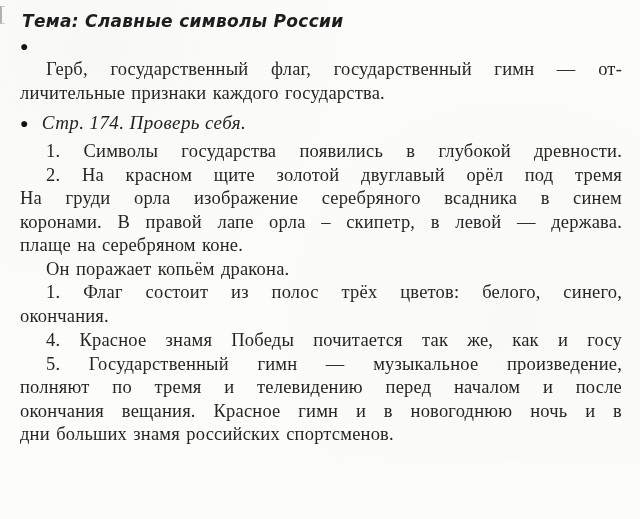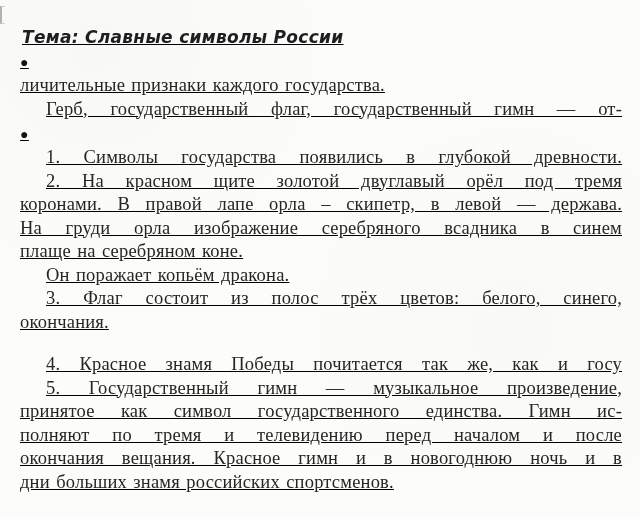--- a/index.html
+++ b/index.html
@@ -8,26 +8,25 @@
     width: 640px;
     height: 519px;
     overflow: hidden;
     background: #fcfcfa;
   }
   .page {
     position: relative;
     width: 640px;
     height: 463px;
     box-sizing: border-box;
-    padding: 24px 18px 0 20px;
+    padding: 8px 18px 0 20px;
     background:
       radial-gradient(circle at 15% 10%, rgba(0,0,0,0.015), transparent 40%),
       radial-gradient(circle at 80% 70%, rgba(0,0,0,0.012), transparent 45%),
       #fcfcfa;
-    text-decoration: underline;
   }
   .scan-artifact {
     position: absolute;
     left: 0;
     top: 6px;
     width: 3px;
     height: 16px;
     border-left: 2px solid rgba(120,120,120,0.55);
     border-top: 1px solid rgba(120,120,120,0.4);
     border-bottom: 1px solid rgba(120,120,120,0.3);
@@ -66,50 +65,50 @@
     font-size: 18.5px;
     line-height: 23.5px;
     letter-spacing: 0.2px;
     word-spacing: 1.5px;
     color: #262626;
     text-align: justify;
     text-align-last: justify;
   }
   .ln.last { text-align-last: left; }
   .ln.ind  { text-indent: 26px; }
-  .ln.gap  { margin-top: 19px; }
+  .ln.gap  { margin-top: 1px; }
 </style>
 </head>
 <body>
 
 <div class="page">
 
   <div class="scan-artifact"></div>
 
   <div class="title">Тема: Славные символы России</div>
 
   <div class="hline">
     <span class="bullet">●</span>
   </div>
 
+  <div class="ln ind">Герб, государственный флаг, государственный гимн — от-</div>
   <div class="ln last">личительные признаки каждого государства.</div>
-  <div class="ln ind">Герб, государственный флаг, государственный гимн — от-</div>
 
   <div class="hline">
     <span class="bullet">●</span>
+    <span>Стр. 174. Проверь себя.</span>
   </div>
 
   <div class="ln ind">1. Символы государства появились в глубокой древности.</div>
   <div class="ln ind">2. На красном щите золотой двуглавый орёл под тремя</div>
+  <div class="ln">На груди орла изображение серебряного всадника в синем</div>
   <div class="ln">коронами. В правой лапе орла – скипетр, в левой — держава.</div>
-  <div class="ln">На груди орла изображение серебряного всадника в синем</div>
   <div class="ln last">плаще на серебряном коне.</div>
   <div class="ln ind last">Он поражает копьём дракона.</div>
-  <div class="ln ind">3. Флаг состоит из полос трёх цветов: белого, синего,</div>
+  <div class="ln ind">1. Флаг состоит из полос трёх цветов: белого, синего,</div>
   <div class="ln last">окончания.</div>
   <div class="ln ind gap">4. Красное знамя Победы почитается так же, как и госу</div>
   <div class="ln ind">5. Государственный гимн — музыкальное произведение,</div>
-  <div class="ln">принятое как символ государственного единства. Гимн ис-</div>
   <div class="ln">полняют по тремя и телевидению перед началом и после</div>
   <div class="ln">окончания вещания. Красное гимн и в новогоднюю ночь и в</div>
   <div class="ln last">дни больших знамя российских спортсменов.</div>
 
 </div>
 
 </body></html>

